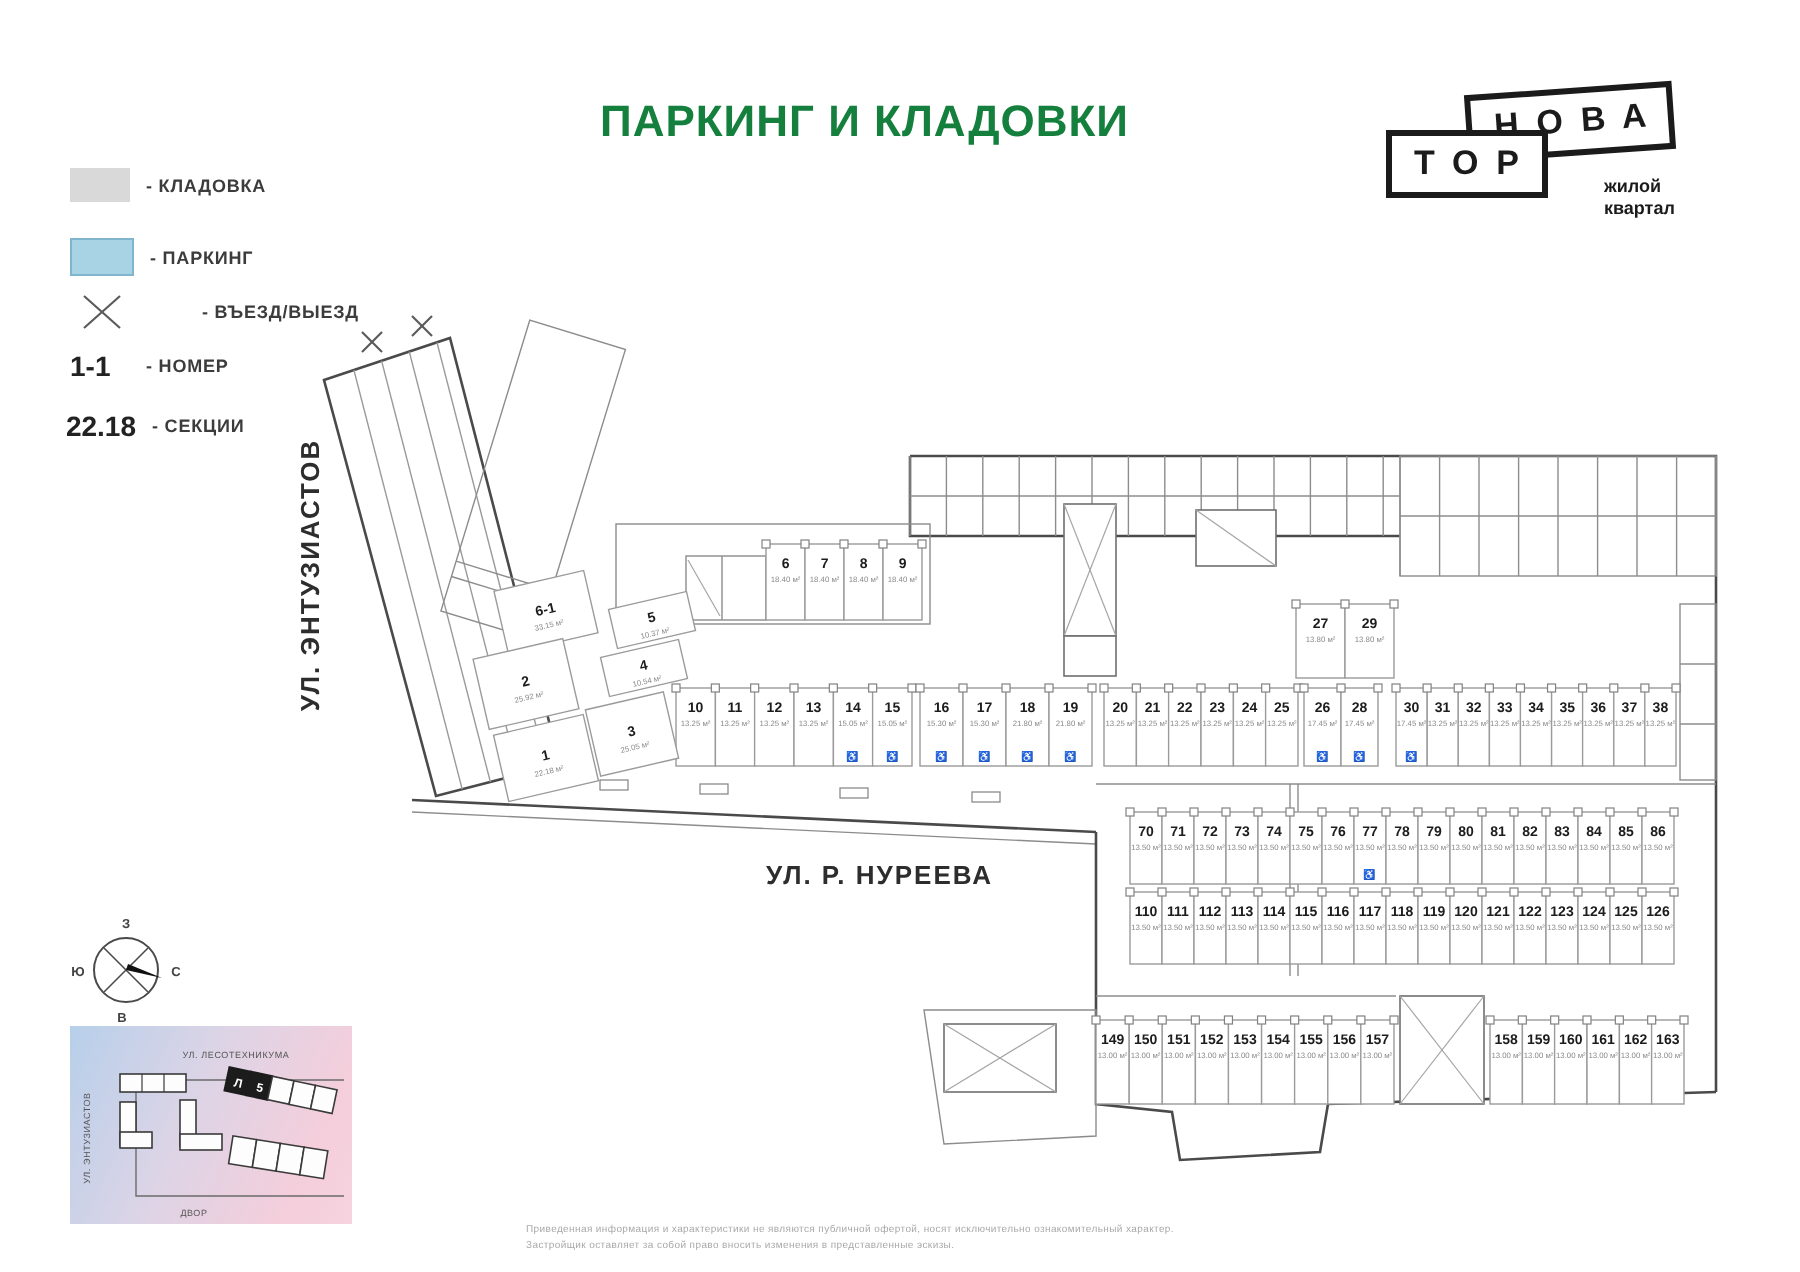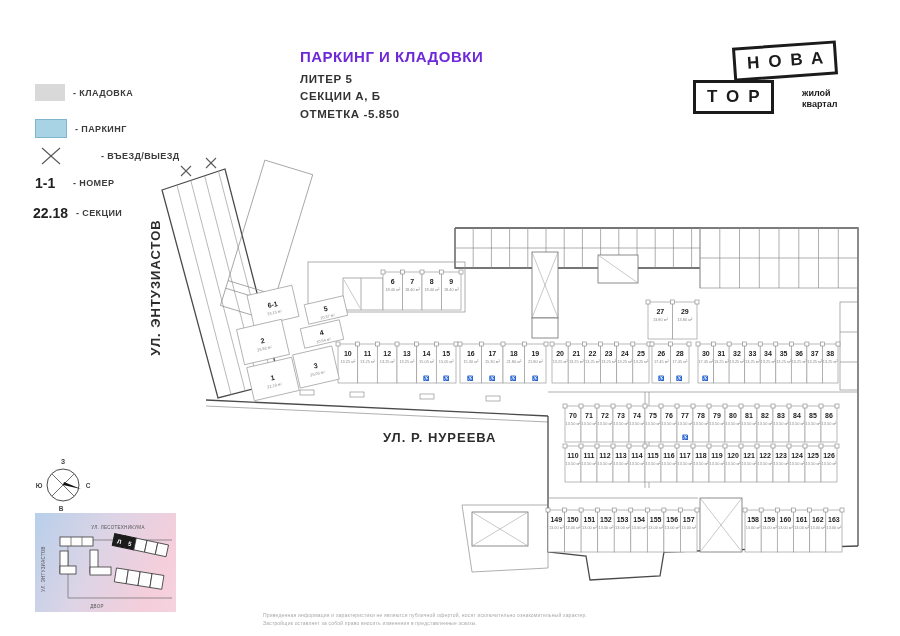--- a/index.html
+++ b/index.html
@@ -9,21 +9,21 @@
 
   
   .legend-item{position:absolute;display:flex;align-items:center;gap:8px;margin-top:35px;}
   .legend-label{font-size:9px;font-weight:bold;letter-spacing:.4px;color:#3c3c3c;}
   .sw{width:30px;height:17px;}
   .sw-gray{background:#d9d9d9;}
   .sw-blue{background:#a8d3e5;border:1px solid #7fb6cd;}
   .legend-big{font-size:14px;font-weight:bold;color:#222;width:30px;text-align:left;}
 
   
-  .title-main{font-size:15px;font-weight:bold;letter-spacing:.5px;color:#6d28d9;}
+  .title-main{font-size:22px;font-weight:bold;letter-spacing:.5px;color:#15803d;}
   .title-sub{font-size:11.5px;font-weight:bold;letter-spacing:.6px;color:#333;line-height:1.5;}
 
   
   .logo-box{position:absolute;border:3px solid #1b1b1b;background:#fff;
             font-weight:bold;color:#1b1b1b;letter-spacing:9px;
             font-size:17px;padding:4px 2px 4px 11px;white-space:nowrap;}
   .logo-tag{position:absolute;font-size:9px;font-weight:bold;color:#1b1b1b;line-height:1.25;}
 
   
   .street{font-size:13px;font-weight:bold;letter-spacing:1px;color:#2d2d2d;}
@@ -79,30 +79,25 @@
   <span class="legend-big">1-1</span>
   <span class="legend-label">- НОМЕР</span>
 </div>
 <div class="legend-item" style="left:30px;top:170px;">
   <span class="legend-big" style="width:38px;text-align:right;">22.18</span>
   <span class="legend-label">- СЕКЦИИ</span>
 </div>
 
 <div class="abs" style="left:300px;top:48px;">
   <div class="title-main">ПАРКИНГ И КЛАДОВКИ</div>
-  <div class="title-sub" style="margin-top:6px;">
-    <div>ЛИТЕР 5</div>
-    <div>СЕКЦИИ А, Б</div>
-    <div>ОТМЕТКА -5.850</div>
-  </div>
 </div>
 
 <div class="abs" style="left:693px;top:44px;width:175px;height:80px;">
   <div class="logo-box" style="left:40px;top:0px;transform:rotate(-4deg);">НОВА</div>
-  <div class="logo-box" style="left:0px;top:36px;">ТОР</div>
+  <div class="logo-box" style="left:0px;top:21px;">ТОР</div>
   <div class="logo-tag" style="left:109px;top:44px;">
     <div>жилой</div>
     <div>квартал</div>
   </div>
 </div>
 
 <div class="abs street" style="left:60px;top:280px;width:190px;text-align:center;transform:rotate(-90deg);">УЛ. ЭНТУЗИАСТОВ</div>
 <div class="abs street" style="left:383px;top:430px;">УЛ. Р. НУРЕЕВА</div>
 
 <svg class="abs" style="left:0;top:0;" width="900" height="636" viewBox="0 0 900 636">

